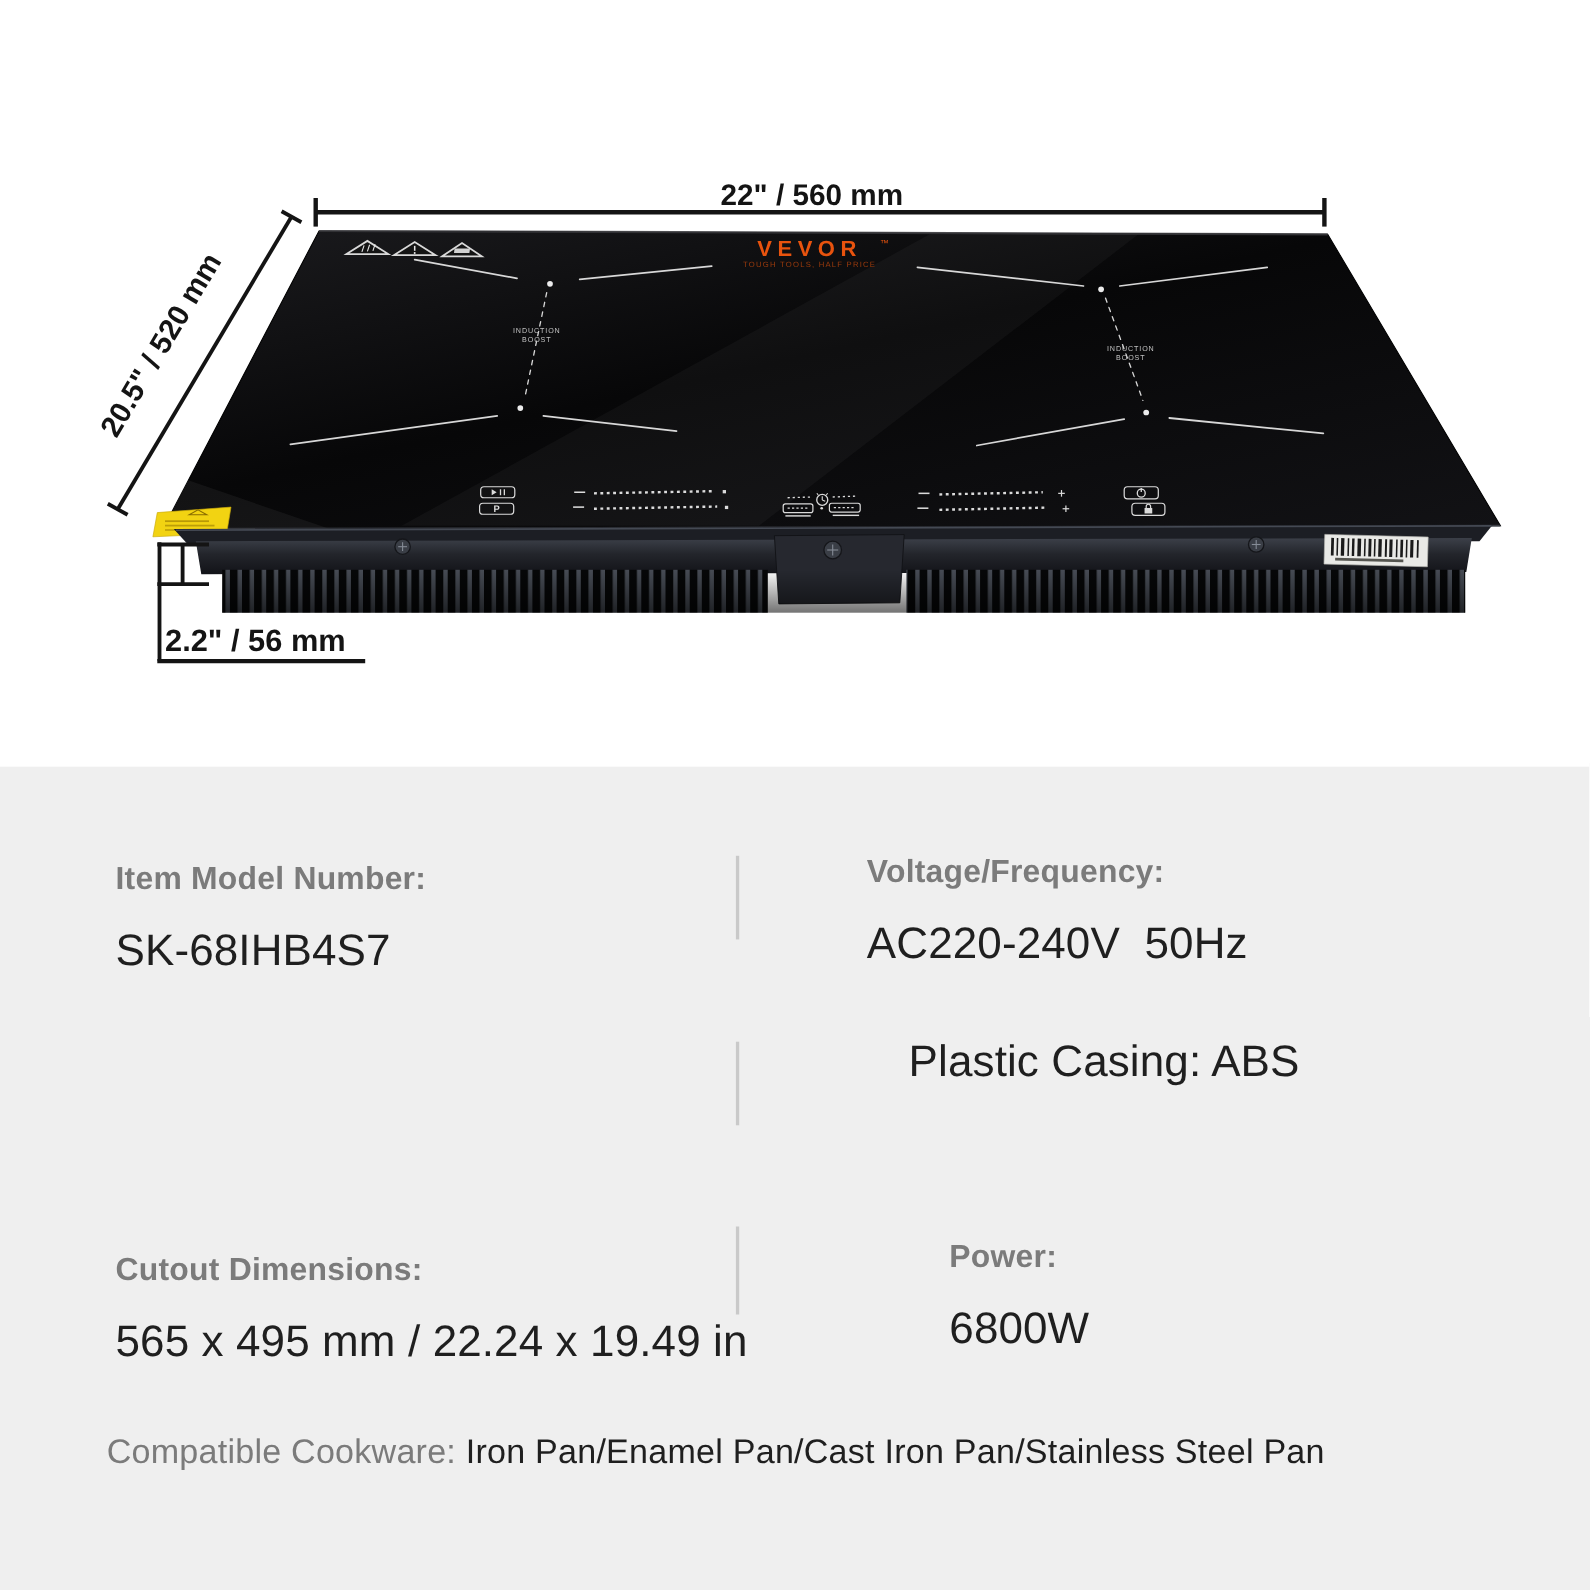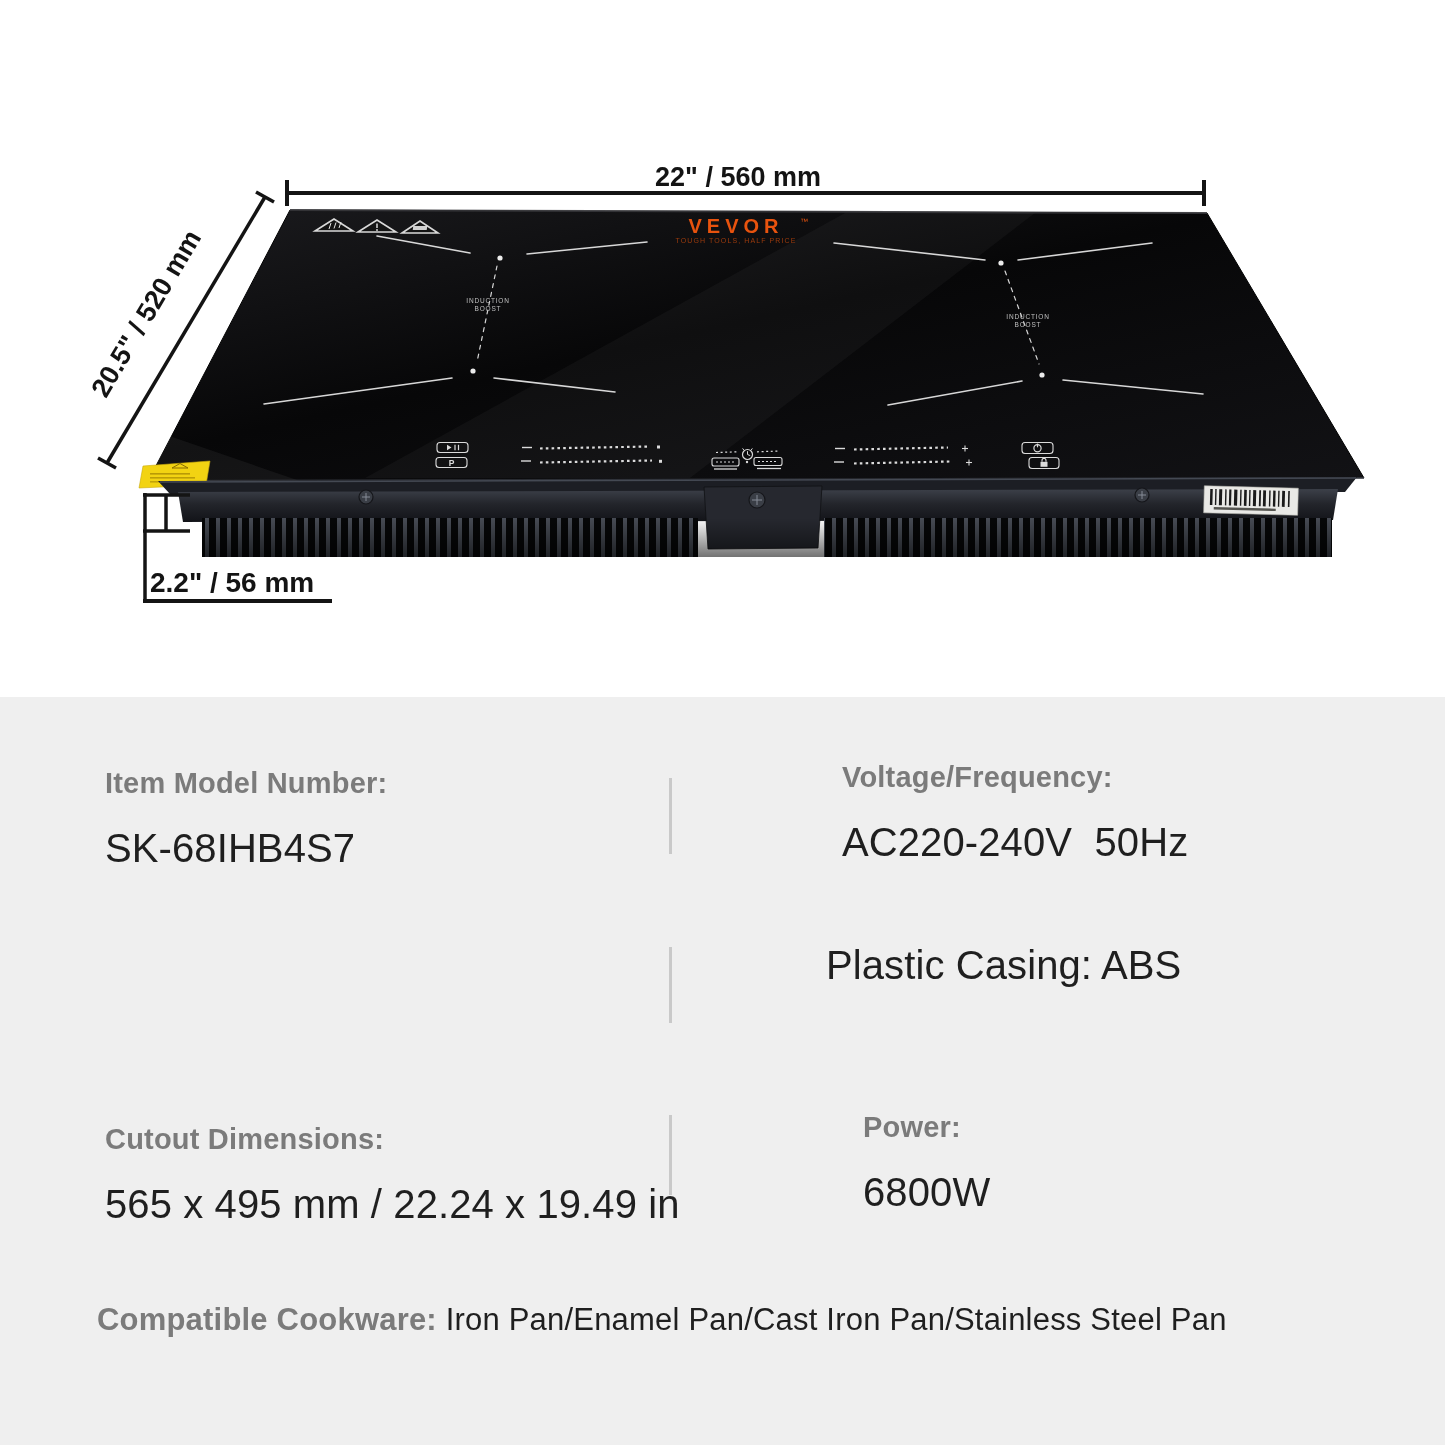--- a/index.html
+++ b/index.html
@@ -2,25 +2,25 @@
 <html><head>
 <meta charset="utf-8">
 <style>
   html,body{margin:0;padding:0;background:#ffffff;}
   #page{position:relative;width:1445px;height:1445px;background:#ffffff;overflow:hidden;
         font-family:"Liberation Sans", sans-serif;}
   #product-area{position:absolute;left:0;top:0;width:1445px;height:700px;}
   
   #spec-section{position:absolute;left:0;top:697px;width:1445px;height:748px;background:#efefef;}
   .spec-row{position:absolute;}
-  .spec-label{font-size:29px;font-weight:bold;color:#7b7b7b;height:62px;line-height:35px;letter-spacing:0.2px;}
+  .spec-label{font-size:29px;font-weight:bold;color:#7b7b7b;height:62px;line-height:35px;letter-spacing:0.2px;margin-top:16px;}
   .spec-value{font-size:40px;color:#1f1f1f;line-height:40px;letter-spacing:0.1px;}
   .divider{position:absolute;left:669px;width:3px;background:#c9c9c9;}
   #footer-line{position:absolute;left:97px;top:605px;font-size:31px;letter-spacing:0.2px;white-space:nowrap;}
-  #footer-line .flabel{font-weight:bold;color:#7b7b7b;text-align:right;}
+  #footer-line .flabel{font-weight:normal;color:#7b7b7b;text-align:right;}
   #footer-line .fvalue{color:#1f1f1f;}
   svg text{font-family:"Liberation Sans", sans-serif;}
 </style>
 </head>
 <body>
 
 <div id="page">
 
   <svg id="product-area" viewBox="0 0 1445 700">
     <defs>
@@ -250,21 +250,21 @@
 
     <div class="spec-row" style="left:105px;top:69px">
       <div class="spec-label">Item Model Number:</div>
       <div class="spec-value">SK-68IHB4S7</div>
     </div>
     <div class="spec-row" style="left:105px;top:425px">
       <div class="spec-label">Cutout Dimensions:</div>
       <div class="spec-value">565 x 495 mm / 22.24 x 19.49 in</div>
     </div>
 
-    <div class="spec-row" style="left:842px;top:63px">
+    <div class="spec-row" style="left:788px;top:63px">
       <div class="spec-label">Voltage/Frequency:</div>
       <div class="spec-value">AC220-240V&nbsp; 50Hz</div>
     </div>
     <div class="spec-row" style="left:826px;top:248px">
       <div class="spec-value">Plastic Casing: ABS</div>
     </div>
     <div class="spec-row" style="left:863px;top:413px">
       <div class="spec-label">Power:</div>
       <div class="spec-value">6800W</div>
     </div>

